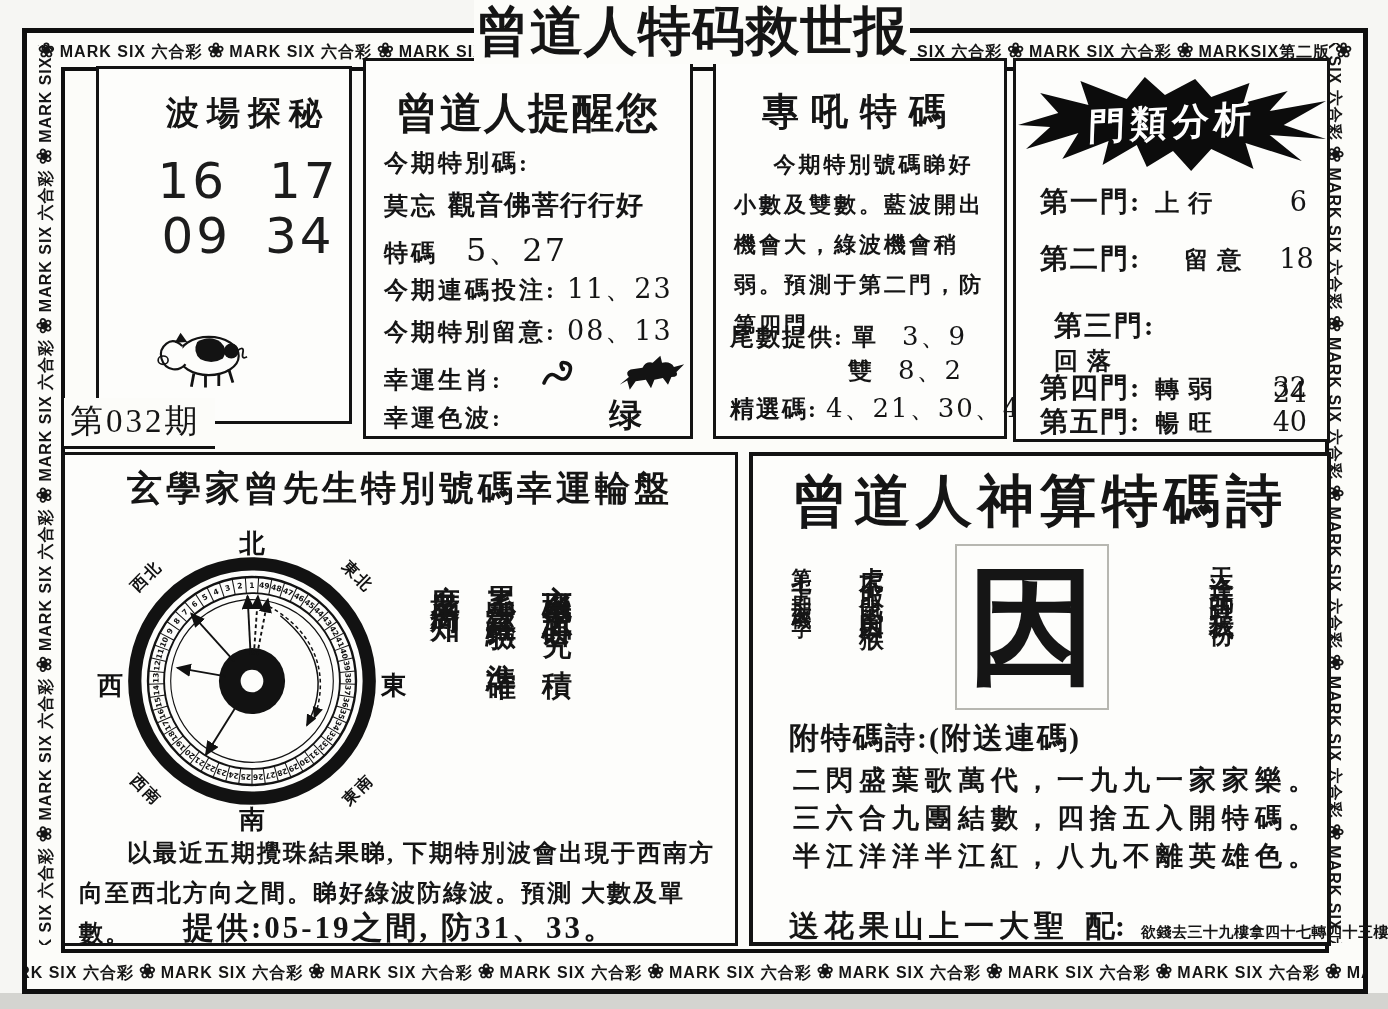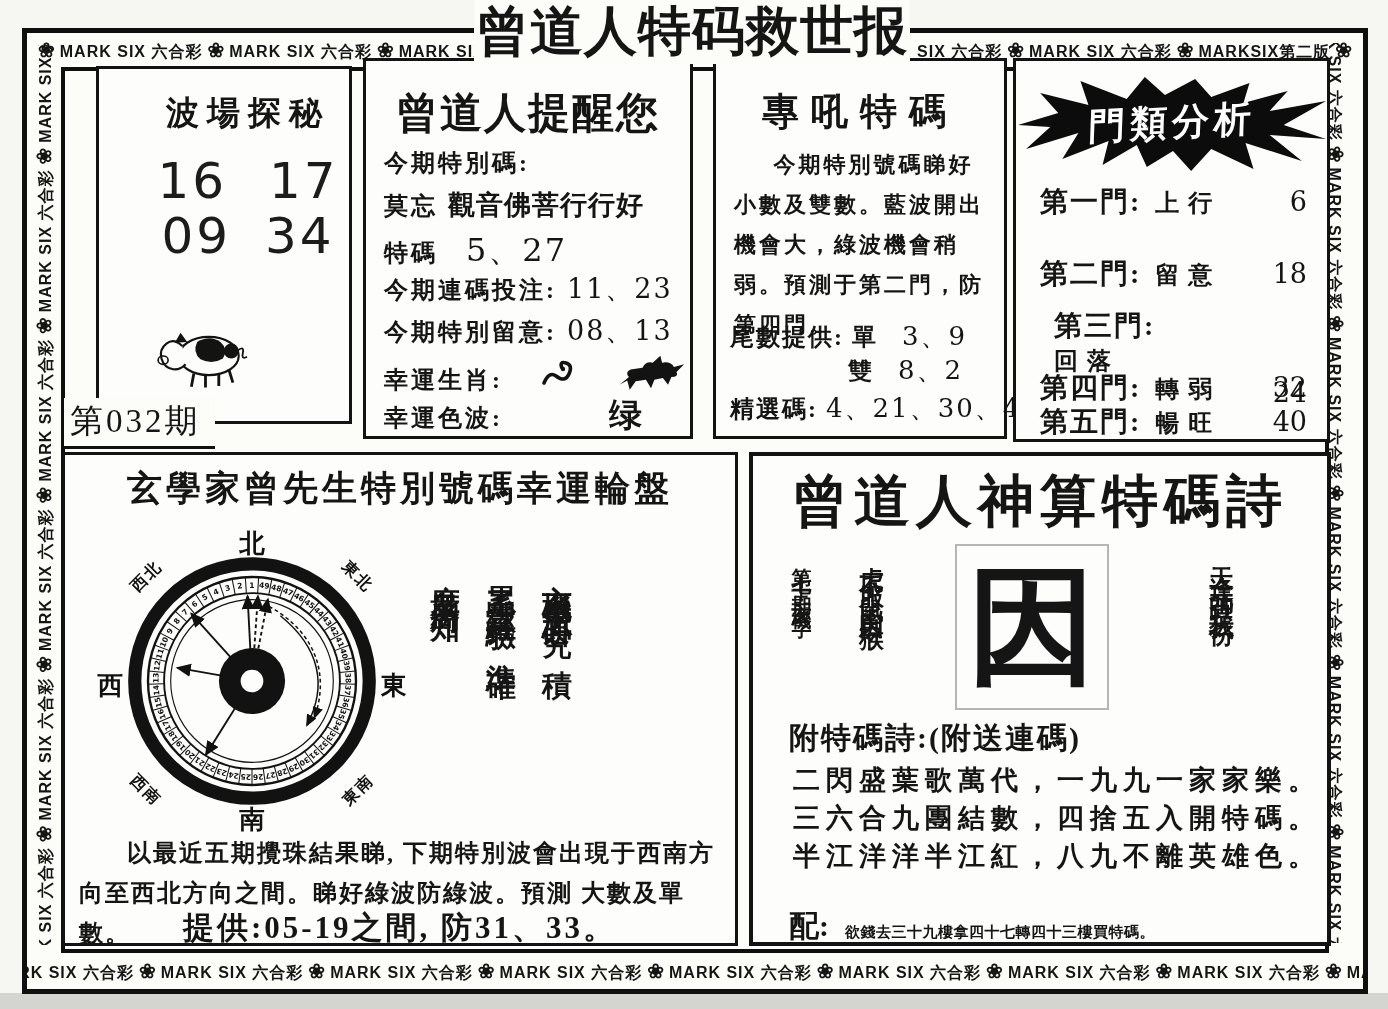--- a/index.html
+++ b/index.html
@@ -231,21 +231,21 @@
   <div class="bx box-doors">
     <svg class="burst-svg" viewBox="0 0 306 96" preserveAspectRatio="none">
       <polygon fill="#0c0c0c" points="0,50 40,38 22,18 70,30 62,6 108,24 126,2 146,20 176,4 192,22 230,8 224,28 268,16 250,36 306,26 264,50 306,64 250,60 282,86 226,68 234,94 192,74 172,96 154,76 128,92 118,70 84,90 90,66 44,84 60,58 8,74 32,52"></polygon>
     </svg>
     <div class="burst-text">門類分析</div>
     <div class="door-row" style="top:122px;">
       <span class="door-label">第一門:</span>
       <span class="door-state">上行</span>
       <span class="door-num">6</span>
     </div>
-    <div class="door-row" style="top:194px;">
+    <div class="door-row" style="top:179px;gap:29px;">
       <span class="door-label">第二門:</span>
       <span class="door-state">留意</span>
       <span class="door-num">18</span>
     </div>
     <div class="door-row" style="top:246px;flex-direction:column;">
       <span class="door-label">第三門:</span>
       <span class="door-state">回落</span>
       <span class="door-num">24</span>
     </div>
     <div class="door-row" style="top:308px;">
@@ -404,17 +404,18 @@
     <div class="vtext tiger-col">虎不服鼠皆因猴</div>
     <div class="char-box">
       <span class="big-char">因</span>
     </div>
     <div class="vtext right-col">天逢元帥是我份</div>
     <div class="poem-sub">附特碼詩:(附送連碼)</div>
     <div class="poem-line" style="top:306px;">二閃盛葉歌萬代，一九九一家家樂。</div>
     <div class="poem-line" style="top:344px;">三六合九團結數，四捨五入開特碼。</div>
     <div class="poem-line" style="top:382px;">半江洋洋半江紅，八九不離英雄色。</div>
     <div class="poem-bottom">
+      <span class="gift">送花果山上一大聖</span>
       <span class="pair-label">配:</span>
       <span class="pair-note">欲錢去三十九樓拿四十七轉四十三樓買特碼。</span>
     </div>
   </div>
 </div>
 
 </body></html>

